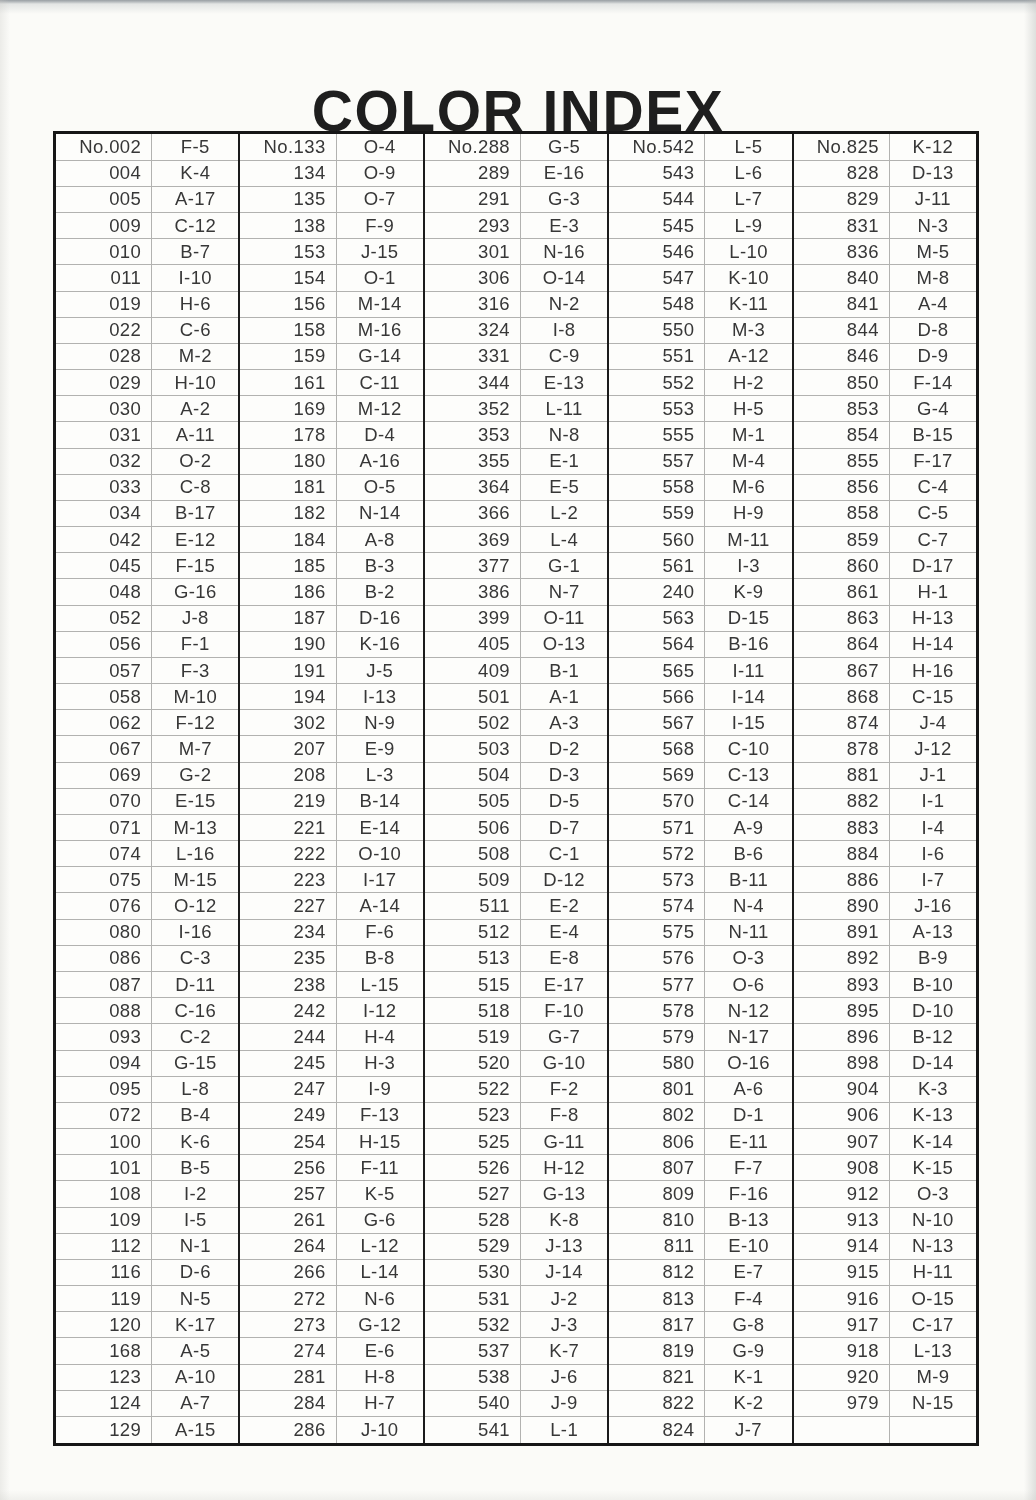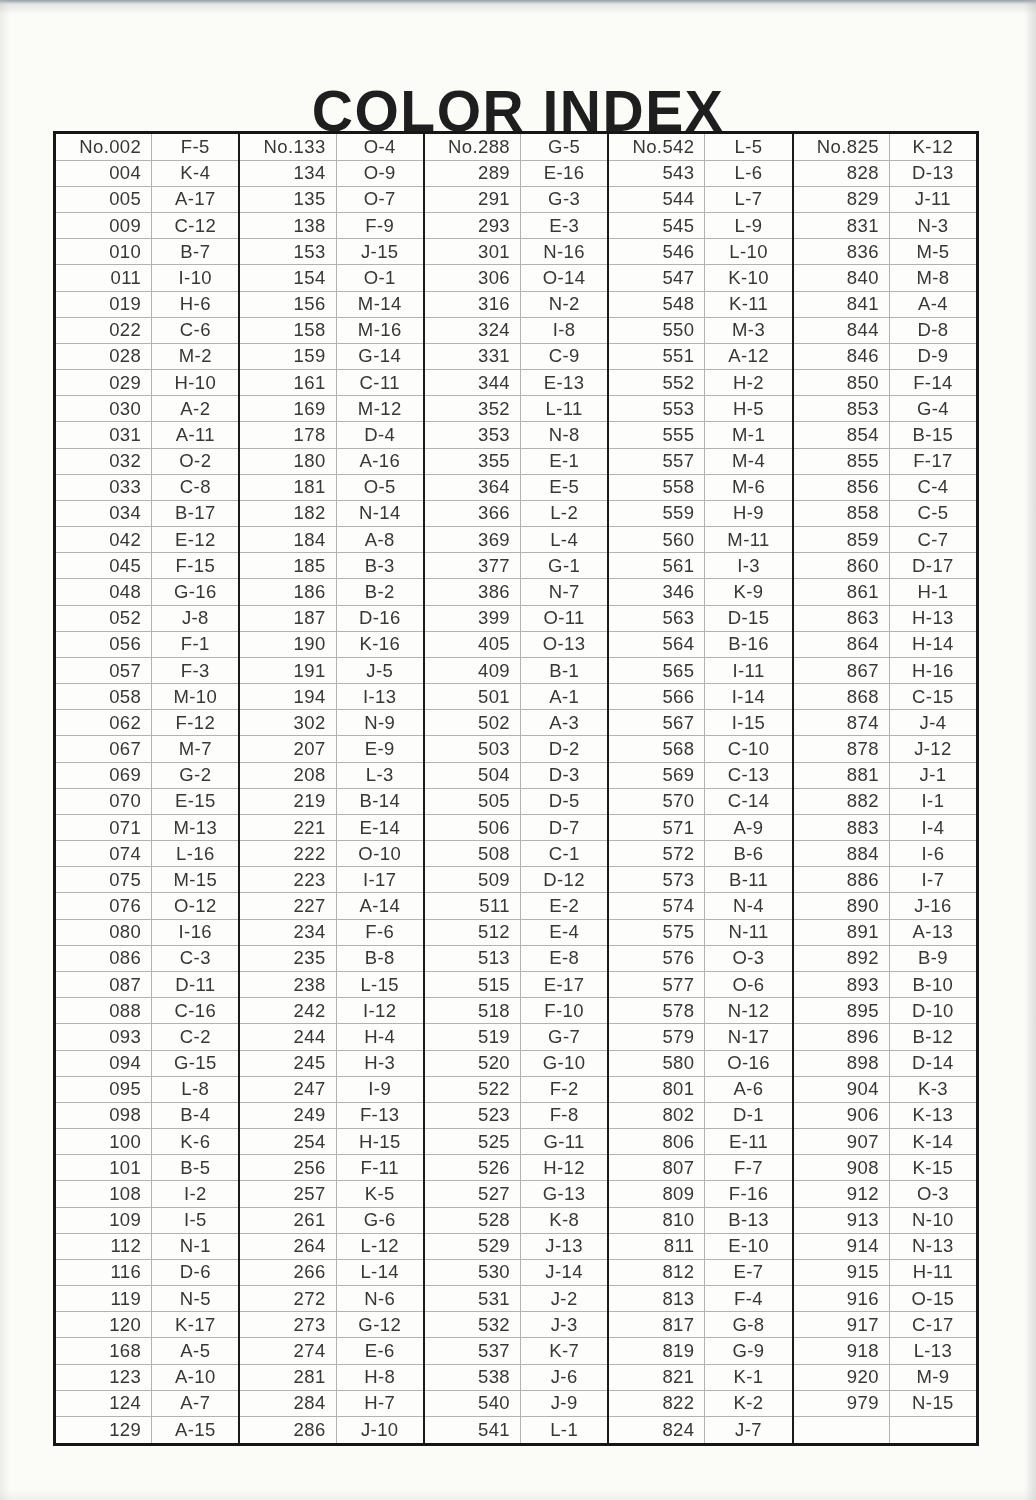--- a/index.html
+++ b/index.html
@@ -239,21 +239,21 @@
           </tr>
           <tr>
             <td class="num">094</td>
             <td class="code">G-15</td>
           </tr>
           <tr>
             <td class="num">095</td>
             <td class="code">L-8</td>
           </tr>
           <tr>
-            <td class="num">098</td>
+            <td class="num">072</td>
             <td class="code">B-4</td>
           </tr>
           <tr>
             <td class="num">100</td>
             <td class="code">K-6</td>
           </tr>
           <tr>
             <td class="num">101</td>
             <td class="code">B-5</td>
           </tr>
@@ -777,21 +777,21 @@
           </tr>
           <tr>
             <td class="num">560</td>
             <td class="code">M-11</td>
           </tr>
           <tr>
             <td class="num">561</td>
             <td class="code">I-3</td>
           </tr>
           <tr>
-            <td class="num">346</td>
+            <td class="num">240</td>
             <td class="code">K-9</td>
           </tr>
           <tr>
             <td class="num">563</td>
             <td class="code">D-15</td>
           </tr>
           <tr>
             <td class="num">564</td>
             <td class="code">B-16</td>
           </tr>

